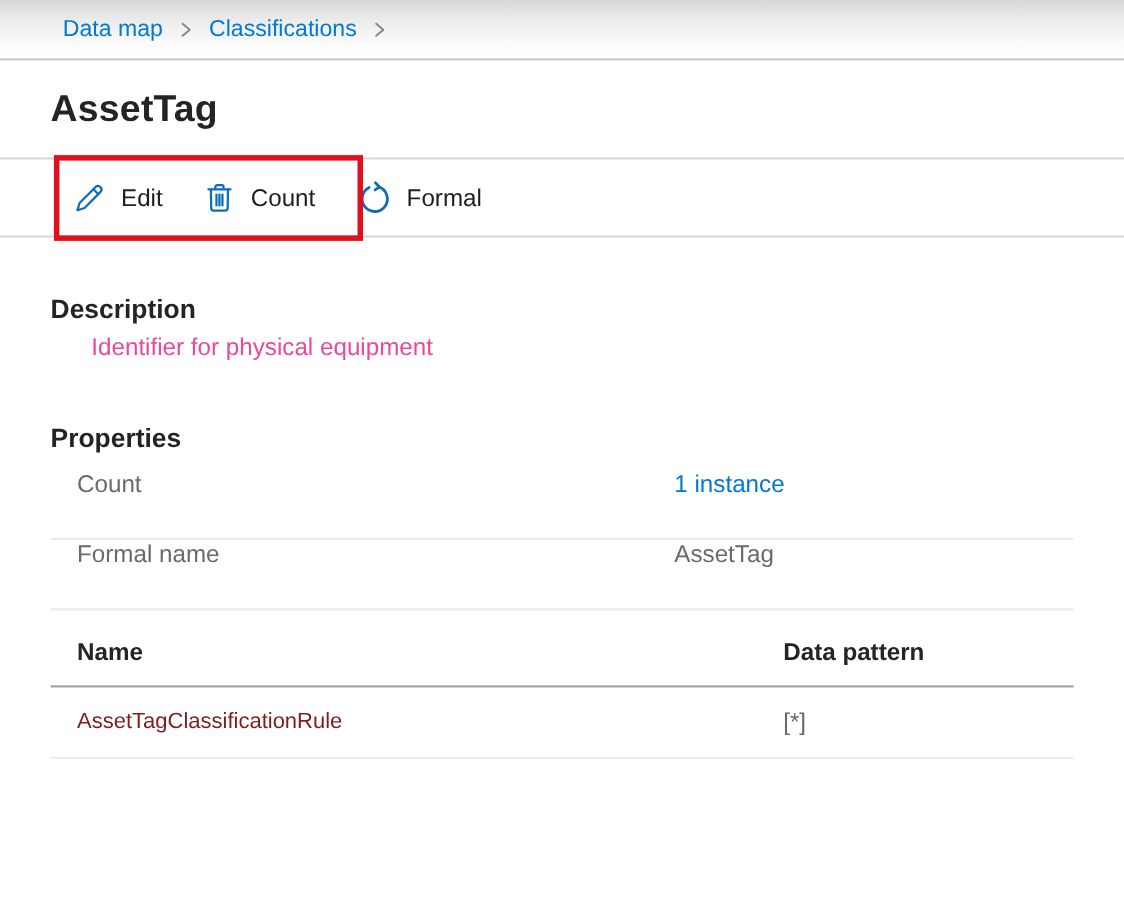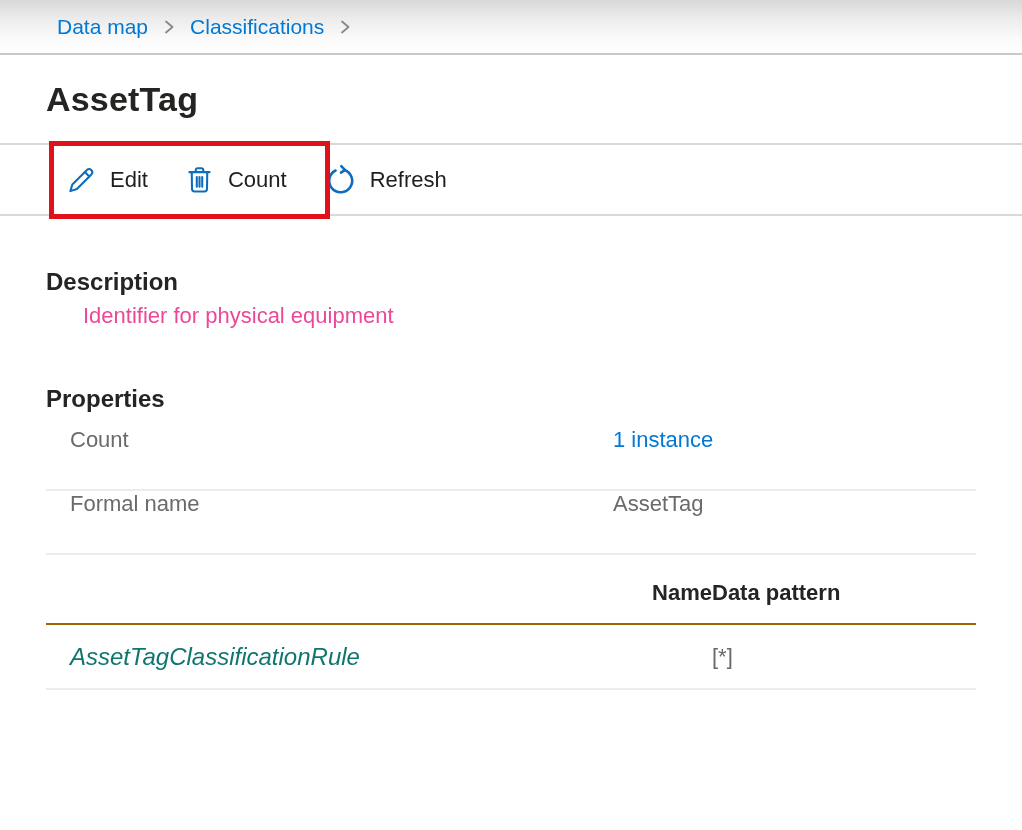--- a/index.html
+++ b/index.html
@@ -69,35 +69,34 @@
   .kv-label {
     margin-left:24px; width:543px; flex:none;
     font-size:22px; color:#6b6a68;
   }
   .kv-value { font-size:22px; color:#6b6a68; }
   .kv-link  { font-size:22px; color:#0078d4; text-decoration:none; cursor:pointer; }
 
   .rules-table { margin-top:8px; }
   .rules-header-row {
     display:flex; align-items:center; height:62px;
-    border-bottom:2px solid #a16207;
-    text-align:right;
+    border-bottom:2px solid #a3a3a3;
   }
   .rules-header-row .col1 {
     margin-left:24px; width:642px; flex:none;
     font-size:22px; font-weight:700; color:#252423;
   }
   .rules-header-row .col2 { font-size:22px; font-weight:700; color:#252423; }
   .rules-row {
     display:flex; align-items:center; height:65px;
     border-bottom:2px solid #ececec;
   }
   .rules-row .col1 {
     margin-left:24px; width:642px; flex:none;
-    font-size:24px; color:#0f766e;font-style:italic;
+    font-size:20px; color:#7f1d1d;
   }
   .rules-row .col2 { font-size:22px; color:#6b6a68; }
 </style>
 </head>
 <body>
 
 <div class="page">
 
   <header class="topbar">
     <nav class="breadcrumb">
@@ -150,21 +149,21 @@
 
     <button class="tb-btn">
       <span>
         <svg width="34" height="34" viewBox="0 0 24 24" fill="none">
           <g stroke="#0f6cbd" stroke-width="1.8" stroke-linecap="round" stroke-linejoin="round">
             <path d="M8.9 5.3 A8.1 8.1 0 1 0 15.1 4.9"></path>
             <path d="M12.9 2.2 L15.5 4.85 L12.7 6.8"></path>
           </g>
         </svg>
       </span>
-      <span>Refresh</span>
+      <span>Formal</span>
     </button>
 
     <div class="annotation-box"></div>
   </div>
 
   <main class="content">
 
     <h3 class="section-heading desc-heading">Description</h3>
     <p class="desc-text">Identifier for physical equipment</p>
 

